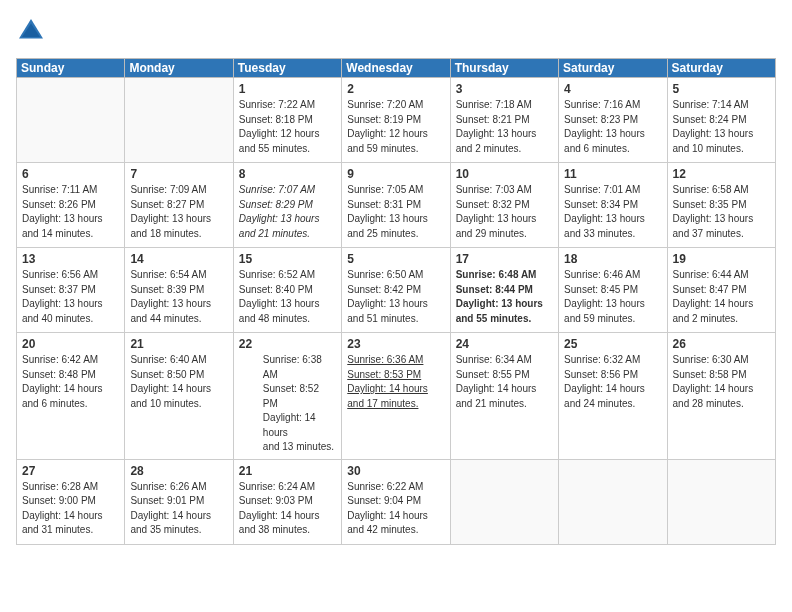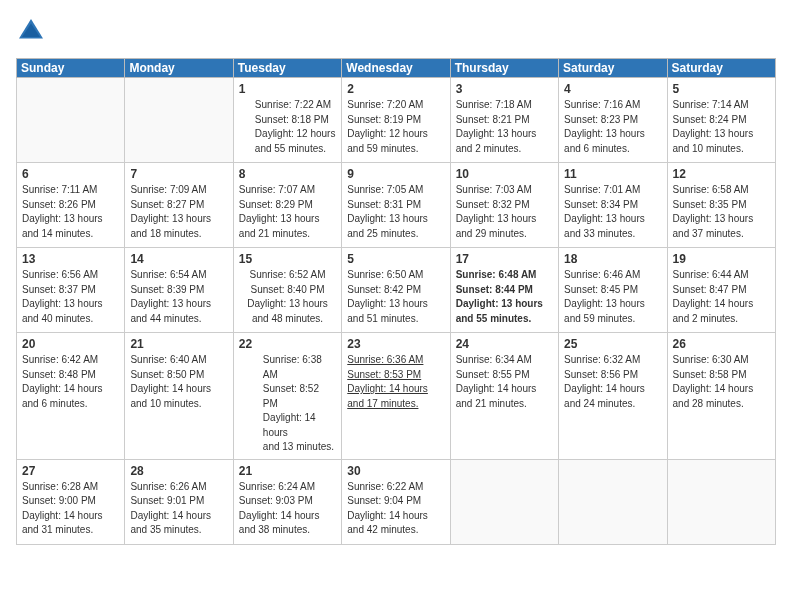--- a/index.html
+++ b/index.html
@@ -113,21 +113,21 @@
         <th>Saturday</th>
         <th>Saturday</th>
       </tr>
   </thead>
   <tbody id="calendar-body">
   <tr>
         <td class="empty"></td>
         <td class="empty"></td>
         <td>
           <span class="day-number">1</span>
-          <div class="day-info" style="white-space: pre-line; margin-left: 16px;">Sunrise: 7:22 AM
+          <div class="day-info" style="white-space: pre-line;">Sunrise: 7:22 AM
 Sunset: 8:18 PM
 Daylight: 12 hours
 and 55 minutes.</div>
         </td>
         <td>
           <span class="day-number">2</span>
           <div class="day-info" style="white-space: pre-line;">Sunrise: 7:20 AM
 Sunset: 8:19 PM
 Daylight: 12 hours
 and 59 minutes.</div>
@@ -164,21 +164,21 @@
         </td>
         <td>
           <span class="day-number">7</span>
           <div class="day-info" style="white-space: pre-line;">Sunrise: 7:09 AM
 Sunset: 8:27 PM
 Daylight: 13 hours
 and 18 minutes.</div>
         </td>
         <td>
           <span class="day-number">8</span>
-          <div class="day-info" style="white-space: pre-line;">Sunrise: 7:07 AM
+          <div class="day-info" style="white-space: pre-line; font-style: italic;">Sunrise: 7:07 AM
 Sunset: 8:29 PM
 Daylight: 13 hours
 and 21 minutes.</div>
         </td>
         <td>
           <span class="day-number">9</span>
           <div class="day-info" style="white-space: pre-line;">Sunrise: 7:05 AM
 Sunset: 8:31 PM
 Daylight: 13 hours
 and 25 minutes.</div>
@@ -215,21 +215,21 @@
         </td>
         <td>
           <span class="day-number">14</span>
           <div class="day-info" style="white-space: pre-line;">Sunrise: 6:54 AM
 Sunset: 8:39 PM
 Daylight: 13 hours
 and 44 minutes.</div>
         </td>
         <td>
           <span class="day-number">15</span>
-          <div class="day-info" style="white-space: pre-line; text-align: center;">Sunrise: 6:52 AM
+          <div class="day-info" style="white-space: pre-line;">Sunrise: 6:52 AM
 Sunset: 8:40 PM
 Daylight: 13 hours
 and 48 minutes.</div>
         </td>
         <td>
           <span class="day-number">5</span>
           <div class="day-info" style="white-space: pre-line;">Sunrise: 6:50 AM
 Sunset: 8:42 PM
 Daylight: 13 hours
 and 51 minutes.</div>

